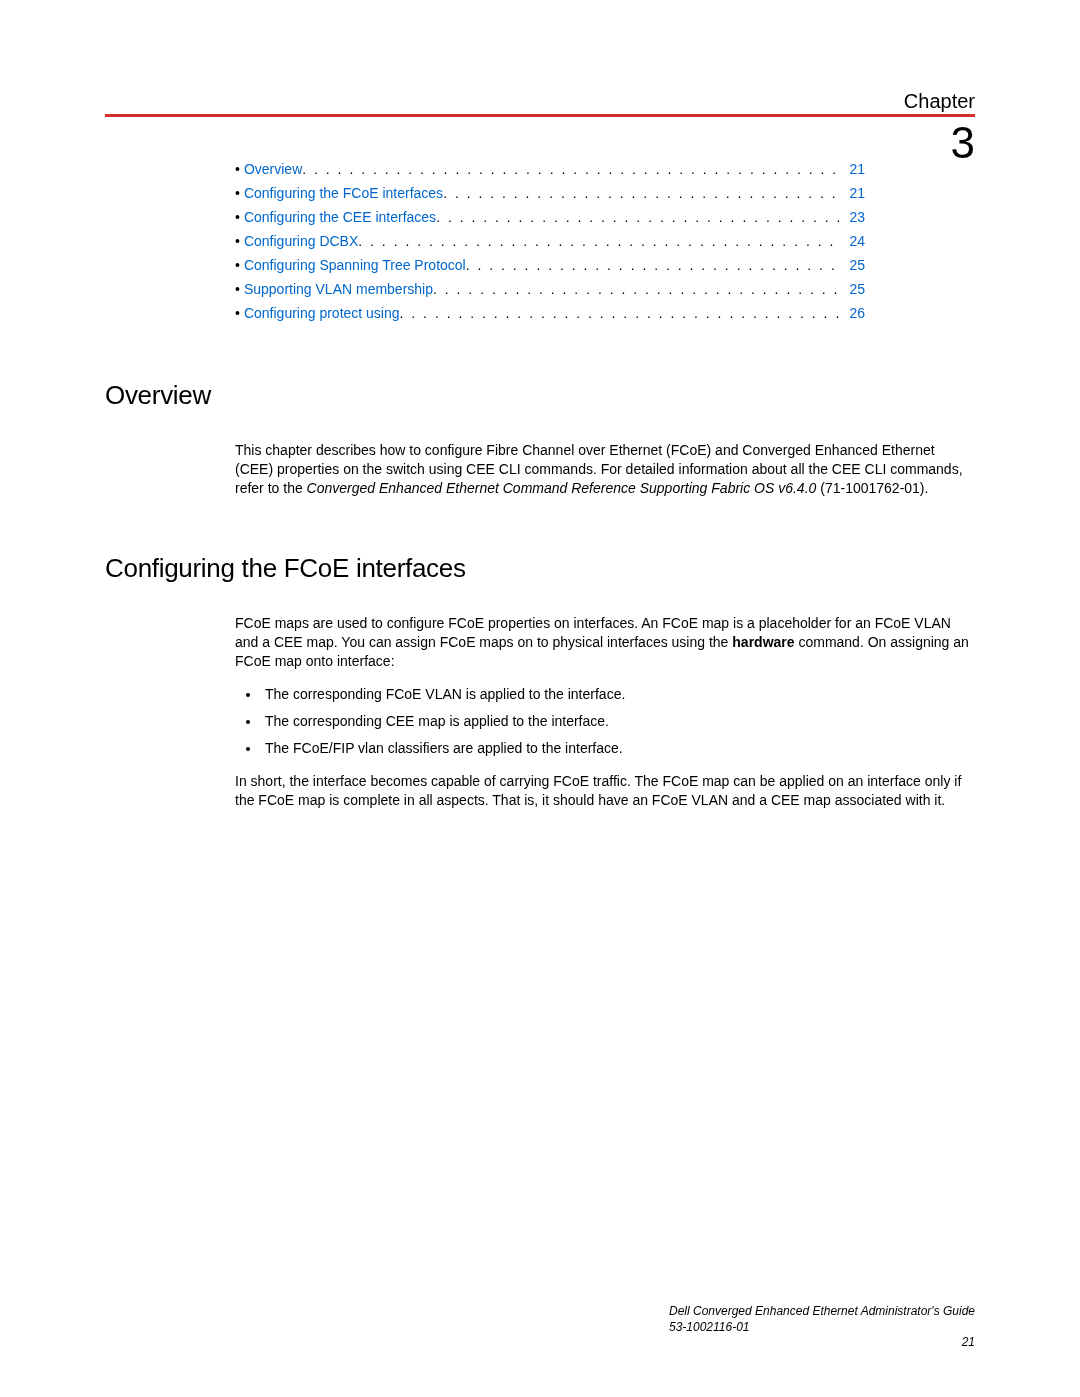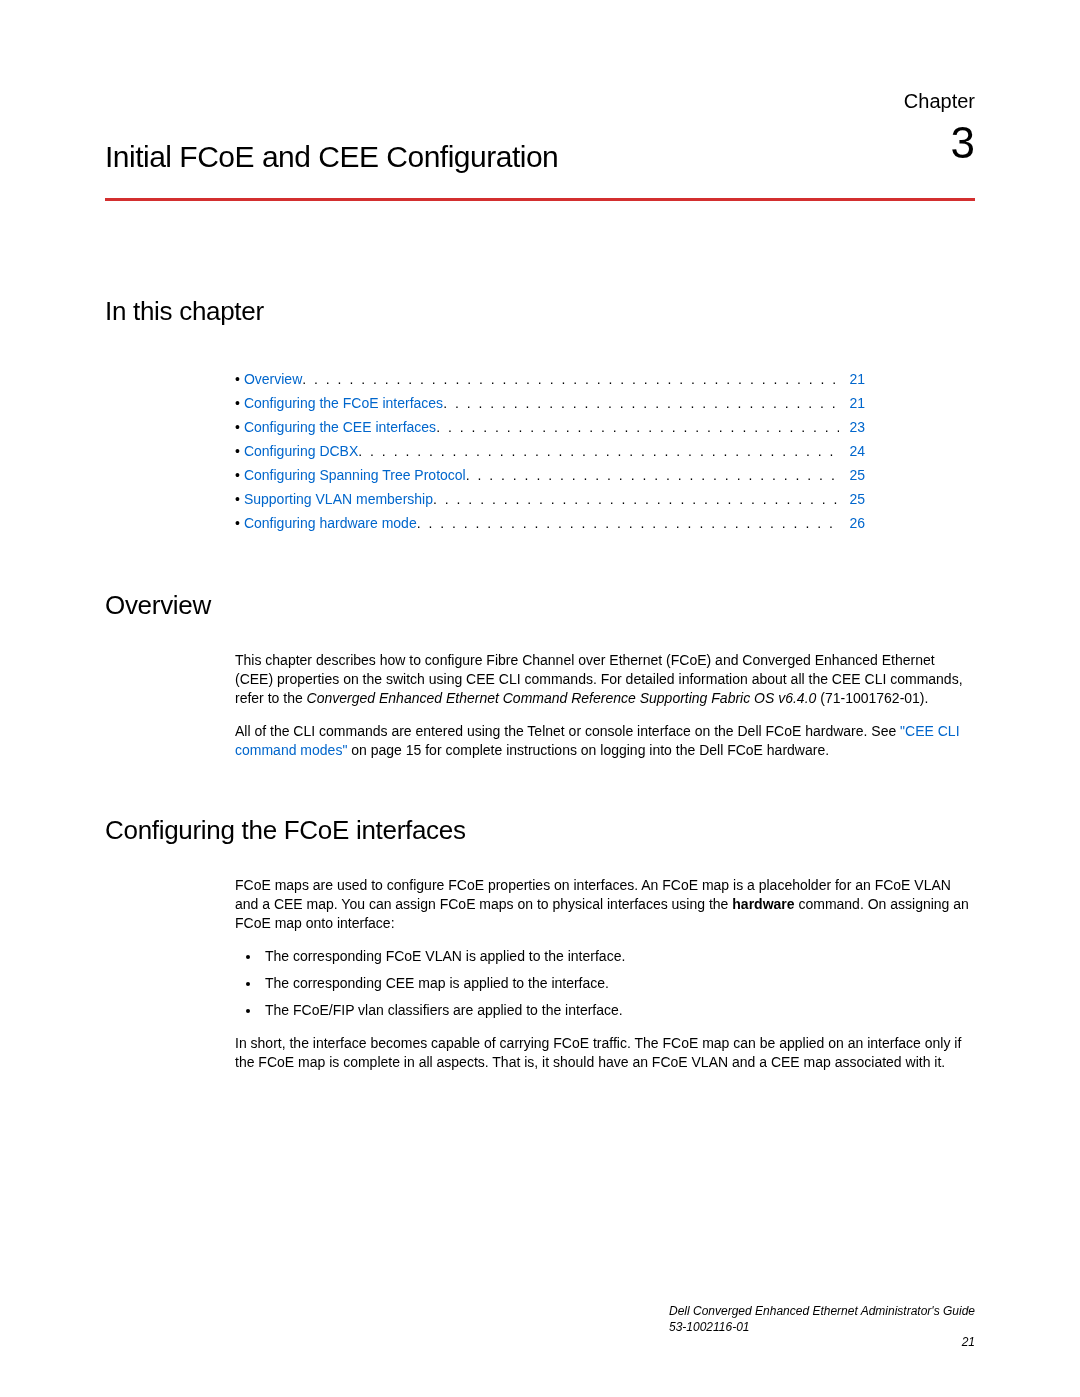--- a/index.html
+++ b/index.html
@@ -30,24 +30,22 @@
   .footer .right { font-style: italic; }
 </style>
 </head>
 <body>
 
 <div class="page">
 
   <div class="chapter-label">Chapter</div>
   <div class="chapter-number">3</div>
 
-  <h1 class="chapter-title">Initial FCoE and CEE Configuration</h1>
   <div class="red-rule"></div>
 
-  <h2 class="section-heading">In this chapter</h2>
 
   <div class="toc">
     <div class="toc-row">
       <span class="toc-bullet">•</span>
       <span class="toc-link">Overview</span>
       <span class="toc-leader"></span>
       <span class="toc-page">21</span>
     </div>
     <div class="toc-row">
       <span class="toc-bullet">•</span>
@@ -74,34 +72,31 @@
       <span class="toc-page">25</span>
     </div>
     <div class="toc-row">
       <span class="toc-bullet">•</span>
       <span class="toc-link">Supporting VLAN membership</span>
       <span class="toc-leader"></span>
       <span class="toc-page">25</span>
     </div>
     <div class="toc-row">
       <span class="toc-bullet">•</span>
-      <span class="toc-link">Configuring hardware mode</span>
+      <span class="toc-link">Configuring protect using</span>
       <span class="toc-leader"></span>
       <span class="toc-page">26</span>
     </div>
   </div>
 
   <h2 class="section-heading tight">Overview</h2>
 
   <div class="body-block">
     <p>
       <span>This chapter describes how to configure Fibre Channel over Ethernet (FCoE) and Converged Enhanced Ethernet (CEE) properties on the switch using CEE CLI commands. For detailed information about all the CEE CLI commands, refer to the </span><span class="italic">Converged Enhanced Ethernet Command Reference Supporting Fabric OS v6.4.0</span><span> (71-1001762-01).</span>
-    </p>
-    <p>
-      <span>All of the CLI commands are entered using the Telnet or console interface on the Dell FCoE hardware. See </span><span class="linkish">"CEE CLI command modes"</span><span> on page 15 for complete instructions on logging into the Dell FCoE hardware.</span>
     </p>
   </div>
 
   <h2 class="section-heading tight">Configuring the FCoE interfaces</h2>
 
   <div class="body-block">
     <p>
       <span>FCoE maps are used to configure FCoE properties on interfaces. An FCoE map is a placeholder for an FCoE VLAN and a CEE map. You can assign FCoE maps on to physical interfaces using the </span><span class="bold">hardware</span><span> command. On assigning an FCoE map onto interface:</span>
     </p>
     <ul class="bullet-list">

